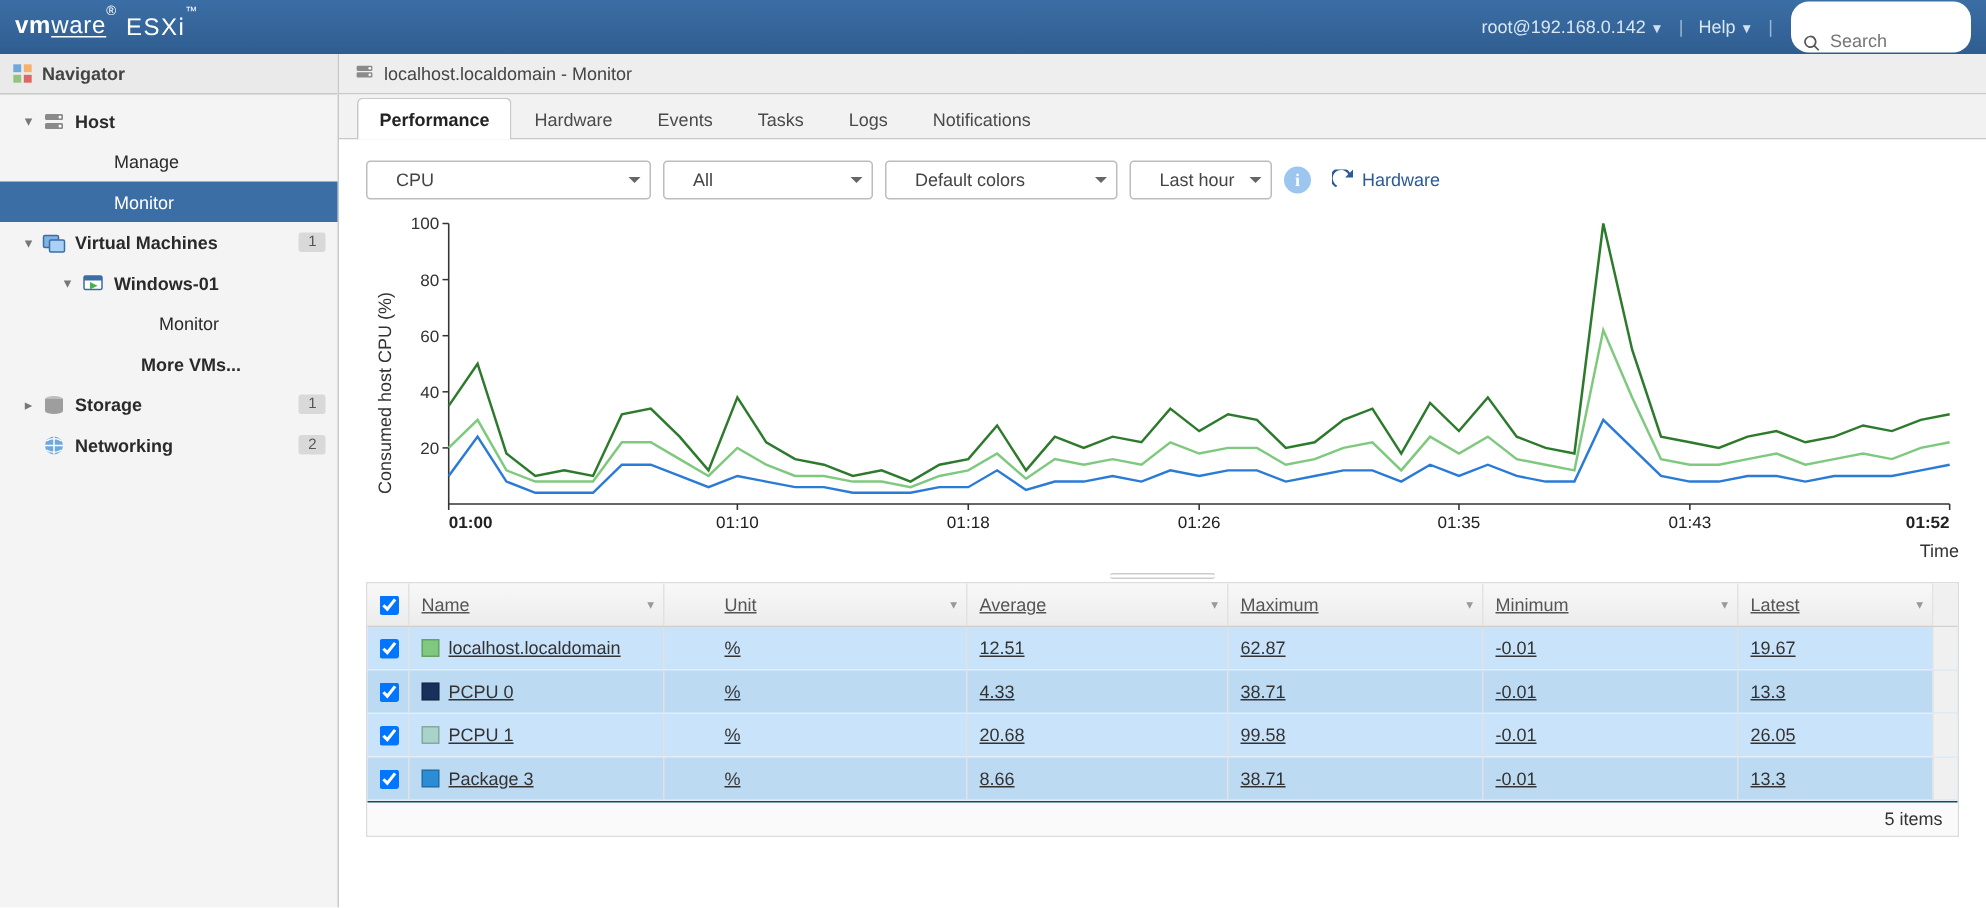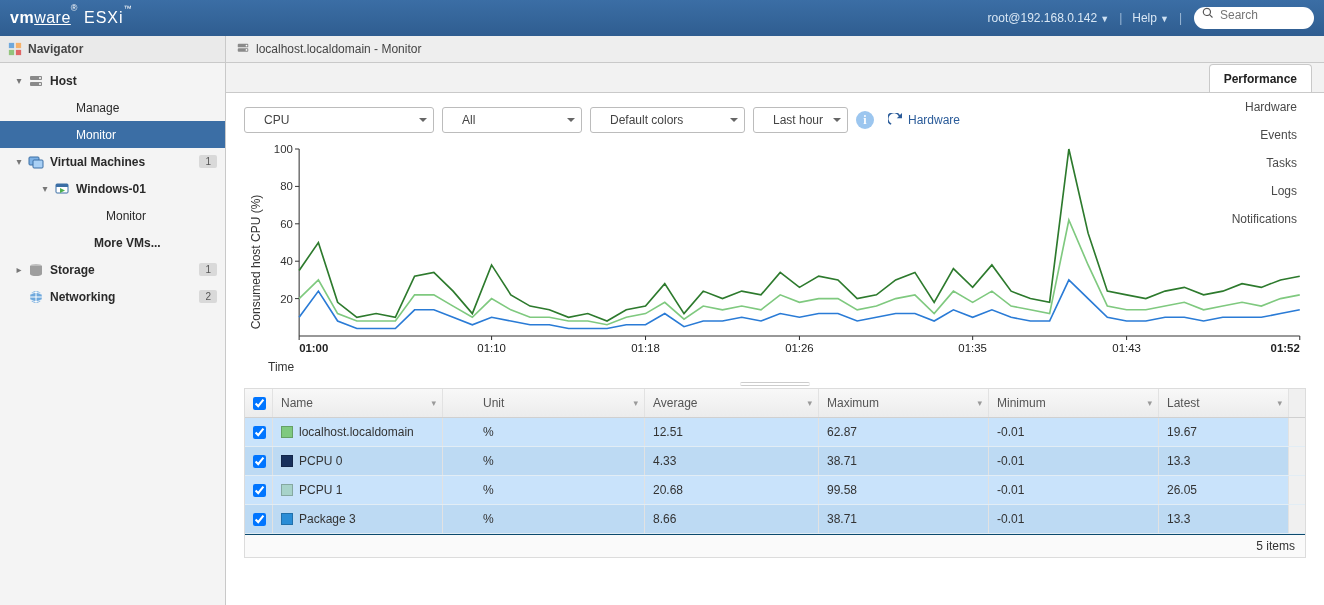--- a/index.html
+++ b/index.html
@@ -9,21 +9,21 @@
   .banner { height:36px; background: linear-gradient(#3b6ea5,#2f5d90); color:#fff; display:flex; align-items:center; padding:0 10px; }
   .brand { font-size:16px; letter-spacing:.5px; }
   .brand .vm { font-weight:700; }
   .brand .ware { font-weight:300;text-decoration:underline; }
   .brand sup { font-size:9px; top:-6px; position:relative; }
   .brand .esxi { font-weight:300; margin-left:6px; letter-spacing:1px; }
   .banner-spacer { flex:1; }
   .banner a { color:#d9e7f4; text-decoration:none; padding:0 4px; }
   .banner .sep { color:#9bb8d6; margin:0 6px; }
   .banner .caret { font-size:9px; margin-left:3px; color:#cfe1f2; }
-  .search { background:#fff; border-radius:12px; height:22px; display:flex; align-items:flex-start; padding:0 8px; margin-left:6px; min-width:120px; }
+  .search { background:#fff; border-radius:12px; height:34px; display:flex; align-items:flex-end; padding:0 8px; margin-left:6px; min-width:120px; }
   .search svg { width:12px; height:12px; fill:#555; }
   .search input { border:none; outline:none; font-size:12px; color:#666; margin-left:4px; width:70px; background:transparent; }
 
   
   .app { display:flex; height:calc(605px - 36px); }
   .sidebar { width:226px; background:#f4f4f4; border-right:1px solid #c9c9c9; display:flex; flex-direction:column; }
   .side-head { height:27px; border-bottom:1px solid #c9c9c9; background:#eaeaea; display:flex; align-items:center; padding:0 8px; font-weight:bold; color:#444; }
   .side-head .tiny-icon { width:14px; height:14px; margin-right:6px; }
   .tree { padding:4px 0 0 0; }
   .tree-row { display:flex; align-items:center; height:27px; padding:0 8px 0 14px; cursor:pointer; position:relative; }
@@ -36,47 +36,47 @@
   .depth-1 { padding-left:14px; }
   .depth-2 { padding-left:40px; }
   .depth-3 { padding-left:58px; }
   .depth-4 { padding-left:70px; }
   .bold > .label { font-weight:bold; }
 
   .content { flex:1; display:flex; flex-direction:column; min-width:0; }
   .crumb { height:27px; border-bottom:1px solid #c9c9c9; background:#eee; display:flex; align-items:center; padding:0 10px; gap:6px; color:#444; }
   .crumb .ic { width:14px; height:14px; }
 
-  .tabs { display:flex; align-items:flex-end; padding:0 12px; background:#f2f2f2; height:30px; border-bottom:1px solid #c9c9c9; gap:0;flex-direction:column; }
+  .tabs { display:flex; align-items:flex-end; padding:0 12px; background:#f2f2f2; height:30px; border-bottom:1px solid #c9c9c9; gap:0; }
   .tab { padding:7px 14px 6px 14px; font-size:12px; color:#4a4a4a; cursor:pointer; border:1px solid transparent; border-bottom:none; border-radius:4px 4px 0 0; position:relative; top:1px; }
   .tab.active { background:#fff; border-color:#c9c9c9; color:#222; font-weight:bold; }
   .main { flex:1; background:#fff; padding:14px 18px 8px 18px; overflow:auto; display:flex; flex-direction:column; }
   .toolbar { display:flex; align-items:center; gap:8px; margin-bottom:10px; }
   .dd { height:26px; border:1px solid #bcbcbc; background:#fff; display:flex; align-items:center; justify-content:space-between; padding:0 22px 0 19px; position:relative; border-radius:3px; color:#444; cursor:pointer; }
   .dd::after { content:""; position:absolute; right:6px; top:10px; border:4px solid transparent; border-top-color:#666; }
   .dd.cpu { width:190px; }
   .dd.sm  { width:140px; }
   .dd.md  { width:155px; }
   .dd.tm  { width:95px; }
   .info { width:18px; height:18px; border-radius:50%; background:#9cc6ef; color:#fff; display:flex; align-items:center; justify-content:center; font-weight:bold; font-family:Georgia, serif; cursor:pointer; }
   .refresh { display:flex; align-items:center; gap:6px; color:#2a5b99; cursor:pointer; margin-left:6px; }
   .refresh svg { width:14px; height:14px; fill:#2a5b99; }
 
   .chart-wrap { display:flex; }
   .ylab { width:24px; display:flex; align-items:center; justify-content:center; }
   .ylab span { transform: rotate(-90deg); white-space:nowrap; color:#333; font-size:12px; }
   .chart { flex:1; position:relative; }
   .chart svg { width:100%; height:215px; display:block; }
-  .xlab { text-align:left; color:#333; padding:2px 0 6px 0; }
+  .xlab { text-align:right; color:#333; padding:2px 0 6px 0; }
   .splitter { height:8px; display:flex; align-items:center; justify-content:center; }
   .splitter div { width:70px; height:4px; border-top:1px solid #ccc; border-bottom:1px solid #ccc; border-radius:2px; }
 
   .grid { border:1px solid #dcdcdc; }
   .ghead { display:flex; background:linear-gradient(#f8f8f8,#ececec); border-bottom:1px solid #d0d0d0; }
-  .gh, .gc { display:flex; align-items:center; padding:0 8px; height:28px; border-right:1px solid #e2e2e2; }
+  .gh, .gc { display:flex; align-items:center; padding:0 8px; height:28px; border-right:1px solid #e2e2e2;text-decoration:underline; }
   .gh { color:#555; position:relative; cursor:pointer; }
   .gh .mini { position:absolute; right:6px; font-size:9px; color:#999; }
   .col-cb   { width:28px; justify-content:center; }
   .col-name { width:170px; }
   .col-unit { width:170px;margin-left:32px; }
   .col-avg  { width:174px; }
   .col-max  { width:170px; }
   .col-min  { width:170px; }
   .col-lat  { flex:1; }
   .col-scr  { width:16px; border-right:none; background:#f0f0f0; }

